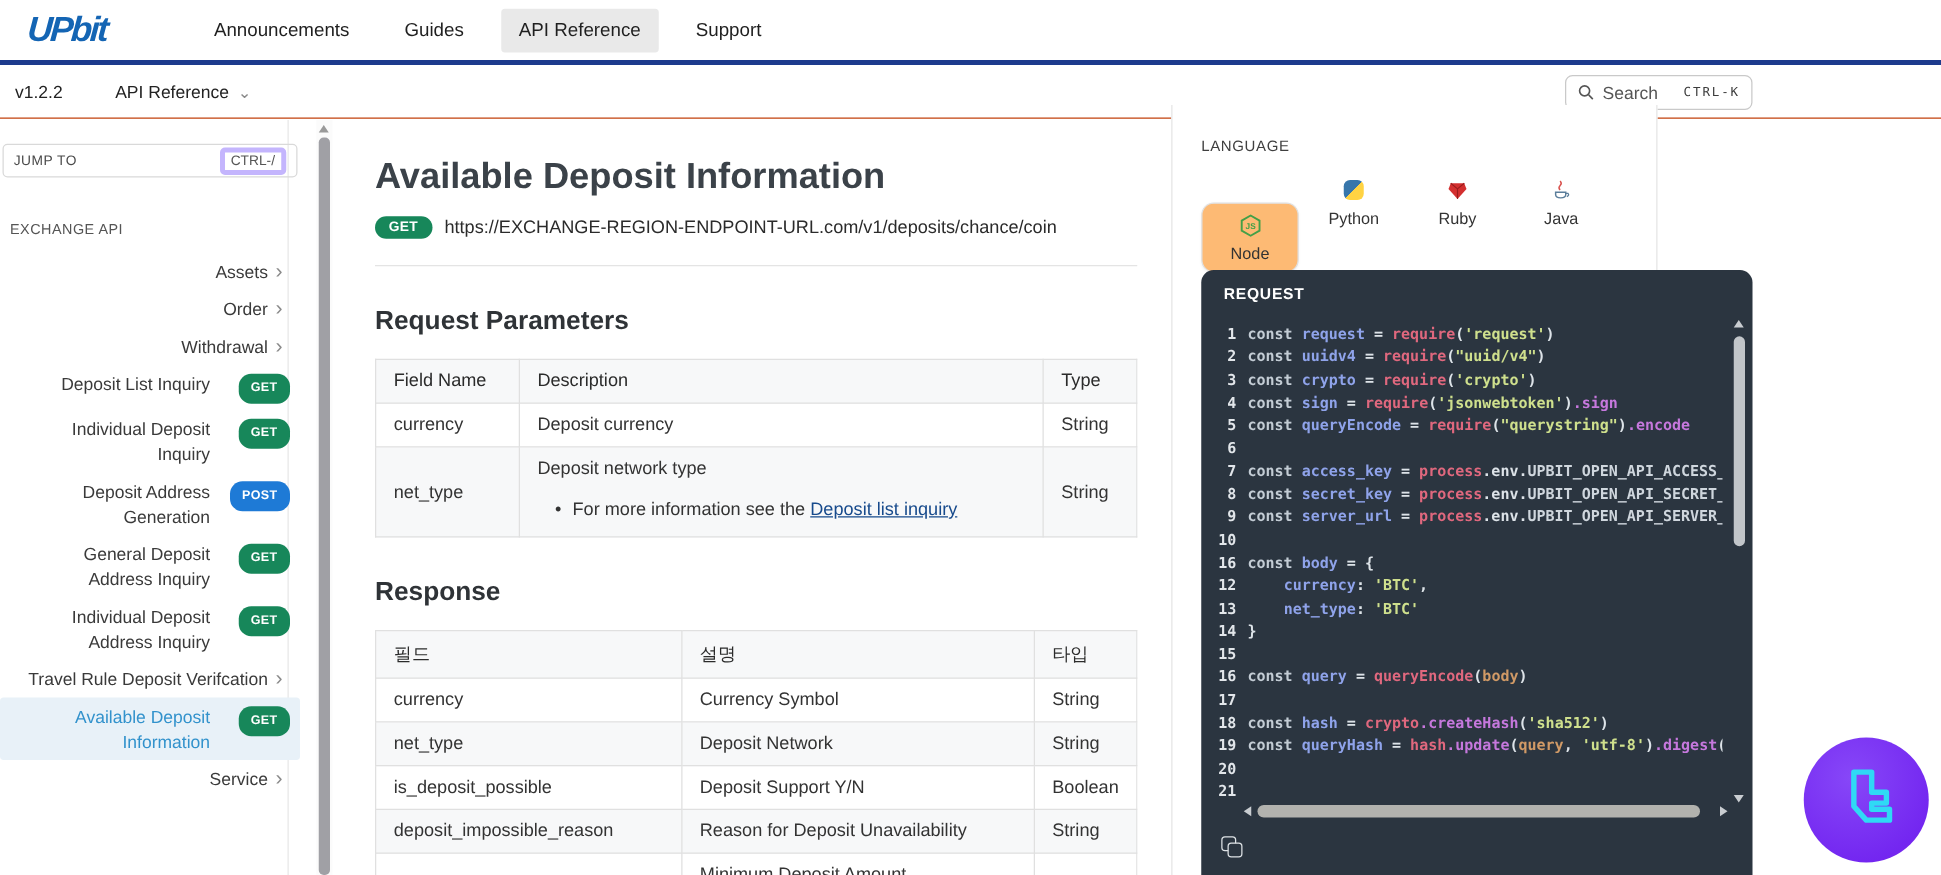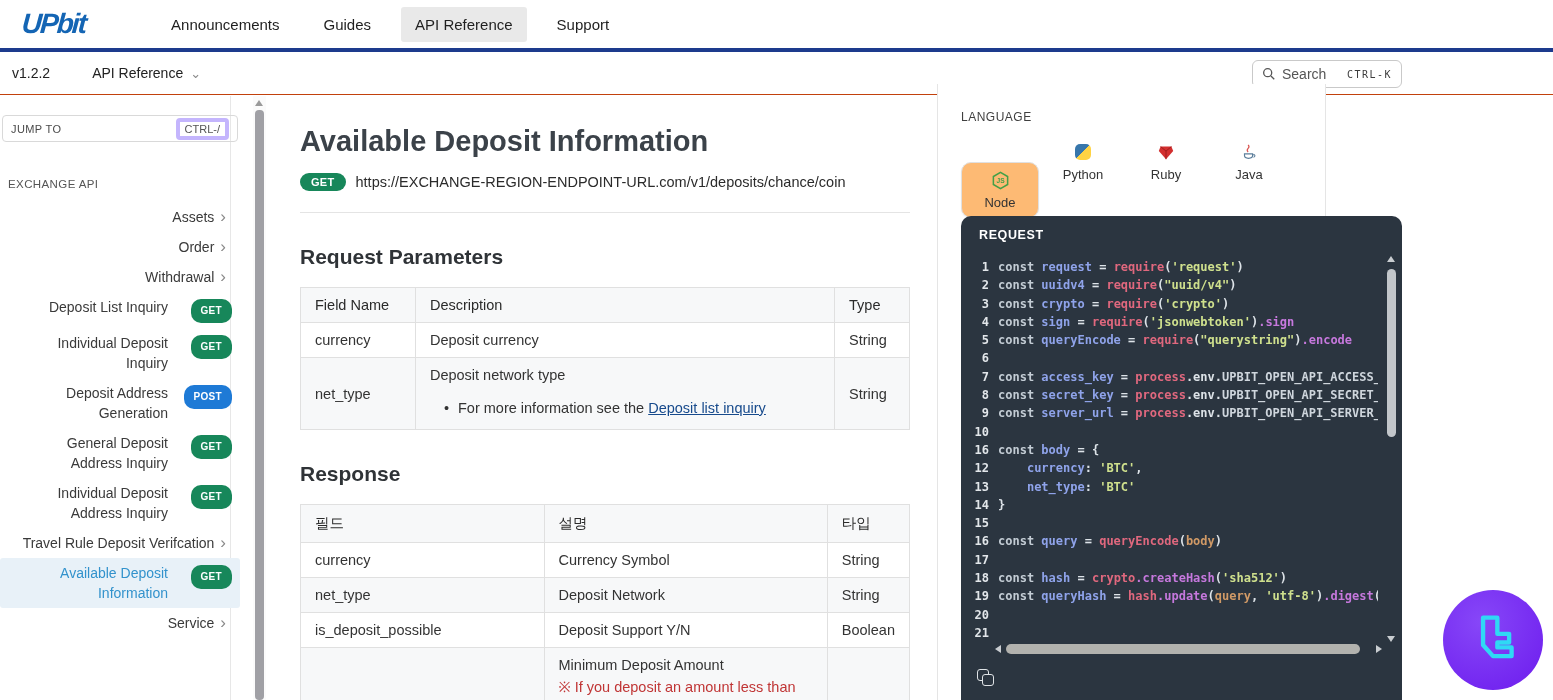--- a/index.html
+++ b/index.html
@@ -283,20 +283,27 @@
           <td>String</td>
         </tr>
         <tr>
           <td>is_deposit_possible</td>
           <td>
             <div>Deposit Support Y/N</div>
           </td>
           <td>Boolean</td>
         </tr>
         <tr>
+          <td>deposit_impossible_reason</td>
+          <td>
+            <div>Reason for Deposit Unavailability</div>
+          </td>
+          <td>String</td>
+        </tr>
+        <tr>
           <td></td>
           <td>
             <div>Minimum Deposit Amount</div>
             <div class="desc-note">※ If you deposit an amount less than</div>
           </td>
           <td></td>
         </tr>
       </tbody>
   </table>
 </main>

